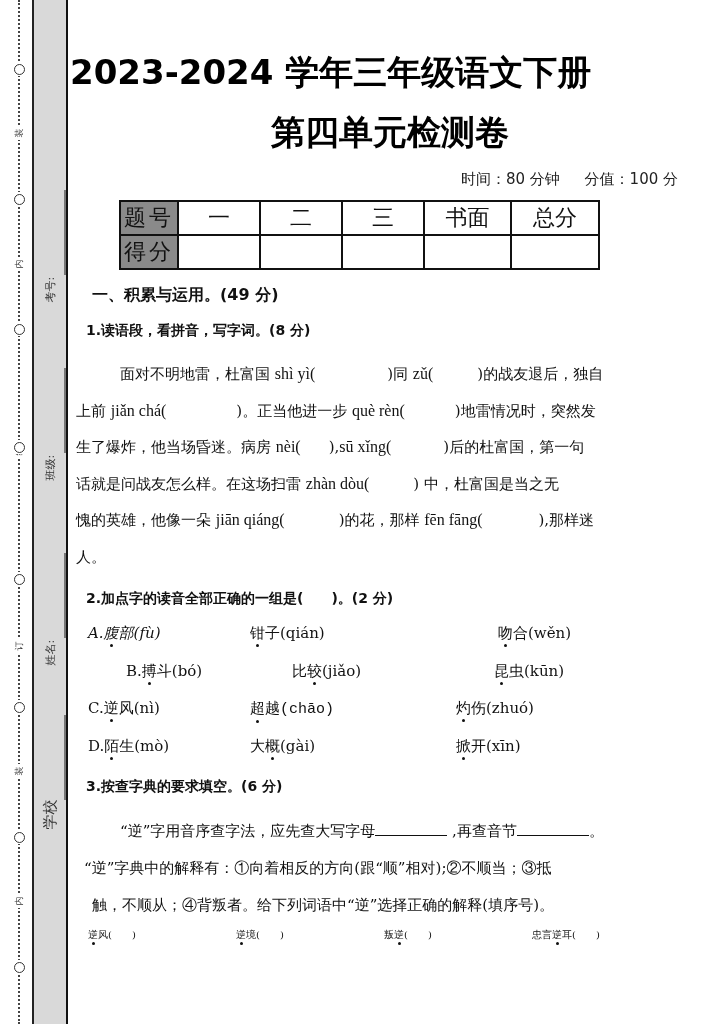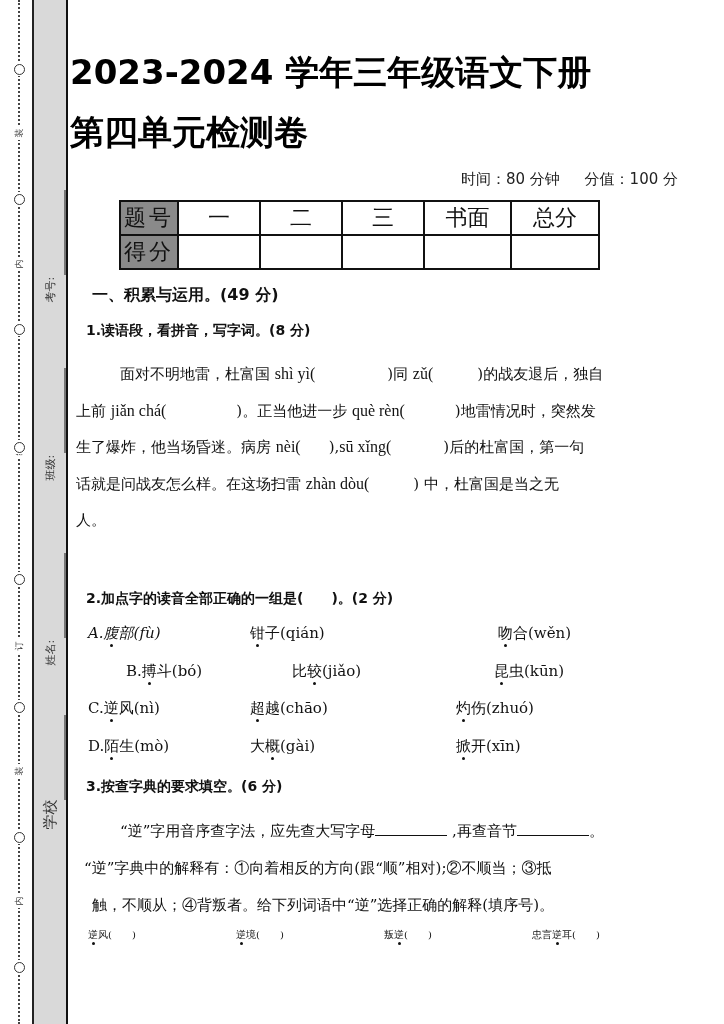--- a/index.html
+++ b/index.html
@@ -43,21 +43,21 @@
     position: absolute; left: 64px; width: 2px; background: #777;
   }
 
   
   .title1 {
     position: absolute; left: 70px; top: 50px; width: 640px; text-align: left;
     font-family: "DejaVu Sans", "Liberation Sans", sans-serif; font-weight: bold;
     font-size: 34px; letter-spacing: 0px; color: #000;
   }
   .title2 {
-    position: absolute; left: 70px; top: 110px; width: 640px; 
+    position: absolute; left: 70px; top: 110px; width: 640px; text-align: center;
     font-family: "DejaVu Sans", "Liberation Sans", sans-serif; font-weight: bold;
     font-size: 34px; color: #000;
   }
   .meta {
     position: absolute; right: 46px; top: 170px; font-size: 15px;
     font-family: "DejaVu Sans", sans-serif; color: #222;
   }
   .meta span + span { margin-left: 20px; }
 
   table.score {
@@ -165,38 +165,39 @@
   </table>
 
 <div class="section">一、积累与运用。(49 分)</div>
 
 <div class="q-title" style="top:322px">1.读语段，看拼音，写字词。(8 分)</div>
 <div class="para" id="q1-para" style="top:356px">
     <div><span class="indent"></span><span>面对不明地雷，杜富国 </span><span class="py">shì yì(</span><span class="blank" style="width: 72px;"></span><span>)同 </span><span class="py">zǔ(</span><span class="blank" style="width: 44px;"></span><span>)的战友退后，独自</span></div>
     <div><span>上前 </span><span class="py">jiǎn chá(</span><span class="blank" style="width: 70px;"></span><span>)。正当他进一步 </span><span class="py">què rèn(</span><span class="blank" style="width: 50px;"></span><span>)地雷情况时，突然发</span></div>
     <div><span>生了爆炸，他当场昏迷。病房 </span><span class="py">nèi(</span><span class="blank" style="width: 28px;"></span><span>),</span><span class="py">sū xǐng(</span><span class="blank" style="width: 52px;"></span><span>)后的杜富国，第一句</span></div>
     <div><span>话就是问战友怎么样。在这场扫雷 </span><span class="py">zhàn  dòu(</span><span class="blank" style="width: 44px;"></span><span>) 中，杜富国是当之无</span></div>
+    <div><span>愧的英雄，他像一朵 </span><span class="py">jiān qiáng(</span><span class="blank" style="width: 54px;"></span><span>)的花，那样 </span><span class="py">fēn fāng(</span><span class="blank" style="width: 56px;"></span><span>),那样迷</span></div>
     <div><span>人。</span></div>
   </div>
 
 <div class="q-title" style="top:590px">2.加点字的读音全部正确的一组是(　　)。(2 分)</div>
 <div id="q2-options">
     <div class="opt-row" style="top: 624px;">
       <span class="o" style="left: 0px; font-style: italic;"><span>A.</span><span class="dot">腹</span><span>部(fù)</span></span>
       <span class="o" style="left: 162px;"><span class="dot">钳</span><span>子(qián)</span></span>
       <span class="o" style="left: 368px; margin-left: 42px;"><span class="dot">吻</span><span>合(wěn)</span></span>
     </div>
     <div class="opt-row" style="top: 661.5px; margin-left: 38px;">
       <span class="o" style="left: 0px;"><span>B.</span><span class="dot">搏</span><span>斗(bó)</span></span>
       <span class="o" style="left: 166px;"><span>比</span><span class="dot">较</span><span>(jiǎo)</span></span>
       <span class="o" style="left: 368px;"><span class="dot">昆</span><span>虫(kūn)</span></span>
     </div>
     <div class="opt-row" style="top: 699px;">
       <span class="o" style="left: 0px;"><span>C.</span><span class="dot">逆</span><span>风(nì)</span></span>
-      <span class="o" style="left: 162px;"><span class="dot">超</span><span>越(chāo)</span></span>
+      <span class="o" style="left: 162px; font-family: Liberation Mono, monospace;"><span class="dot">超</span><span>越(chāo)</span></span>
       <span class="o" style="left: 368px;"><span class="dot">灼</span><span>伤(zhuó)</span></span>
     </div>
     <div class="opt-row" style="top: 736.5px;">
       <span class="o" style="left: 0px;"><span>D.</span><span class="dot">陌</span><span>生(mò)</span></span>
       <span class="o" style="left: 162px;"><span>大</span><span class="dot">概</span><span>(gài)</span></span>
       <span class="o" style="left: 368px;"><span class="dot">掀</span><span>开(xīn)</span></span>
     </div>
   </div>
 
 <div class="q-title" style="top:778px">3.按查字典的要求填空。(6 分)</div>

